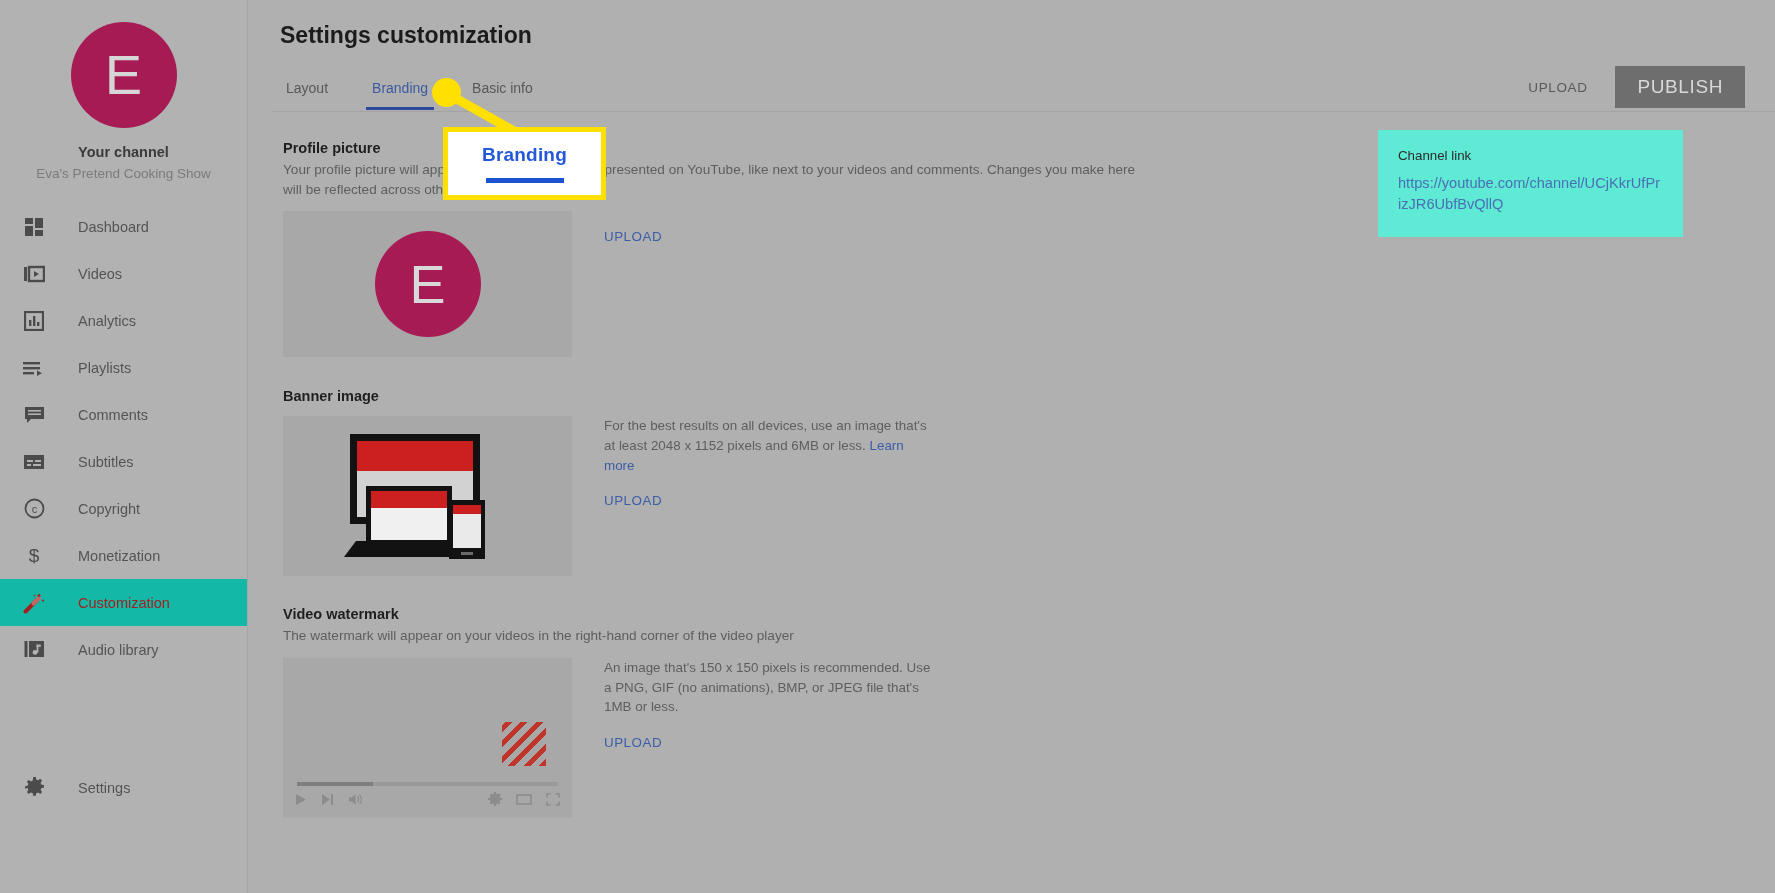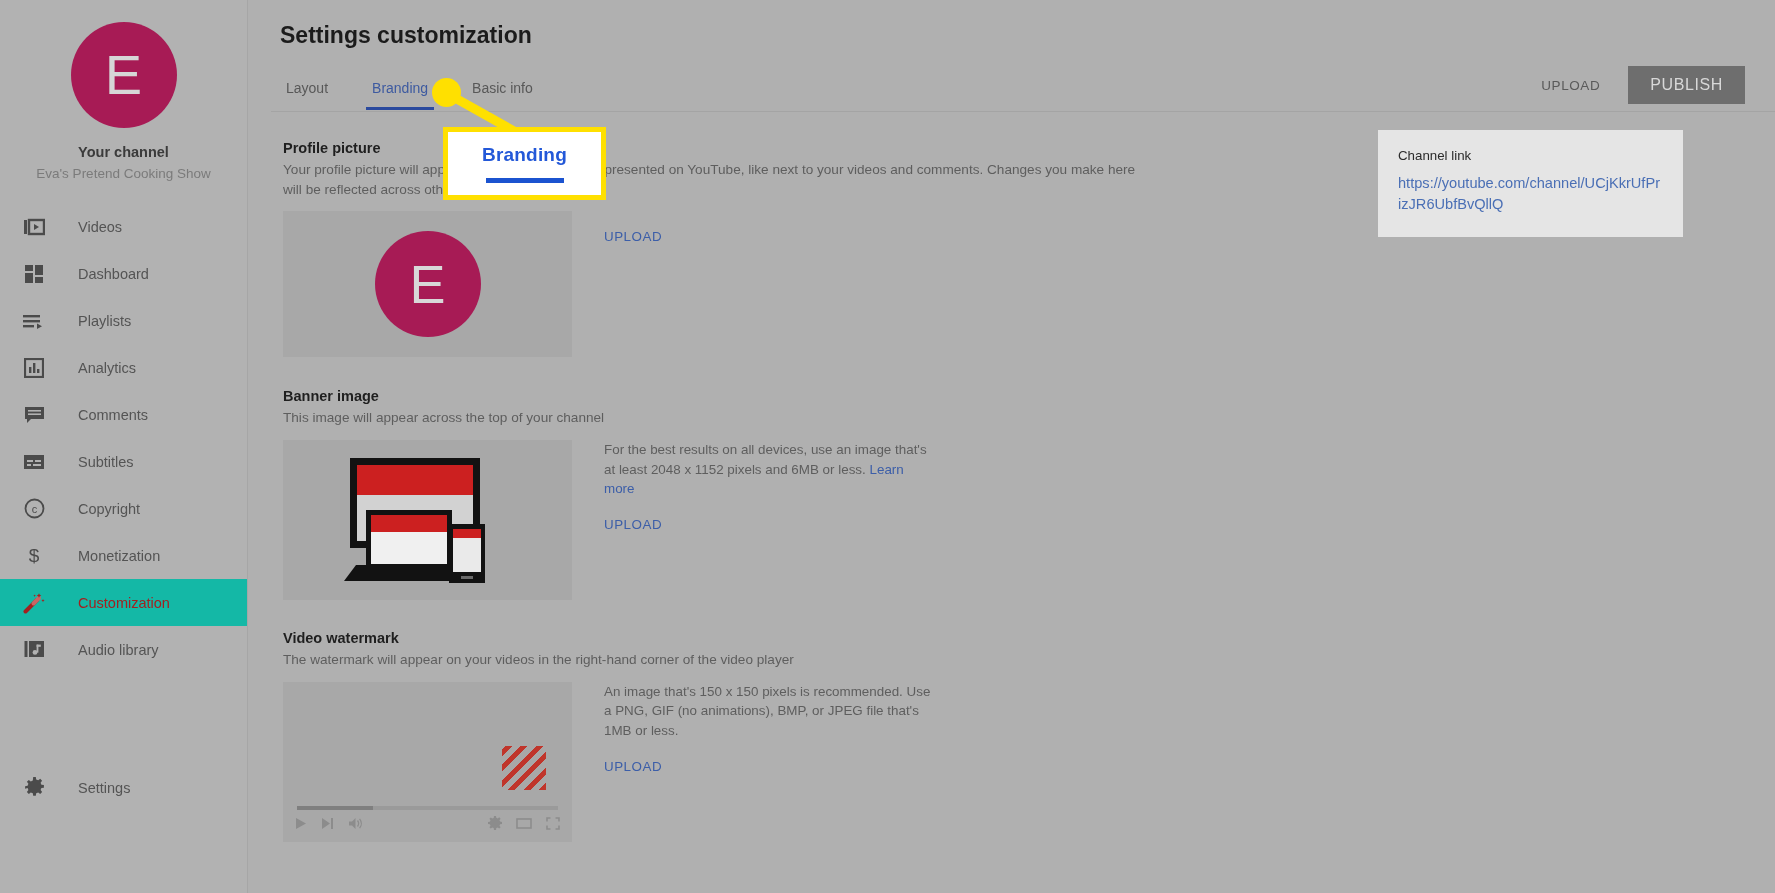--- a/index.html
+++ b/index.html
@@ -118,21 +118,21 @@
     font-size: 13.5px;
     letter-spacing: .6px;
     color: #5a5a5a;
     padding: 9px 14px;
     cursor: pointer;
     background: transparent;
     border: none;
     font-family: inherit;
   }
   .btn-publish {
-    font-size: 16px;
+    font-size: 19px;
     letter-spacing: .6px;
     color: #d8d8d8;
     background: #6e6e6e;
     padding: 10px 22px;
     border: none;
     cursor: pointer;
     font-family: inherit;
   }
   .tabs {
     position: absolute;
@@ -269,21 +269,21 @@
   }
   .wm-ctrls .grp-l { display:flex; align-items:center; gap:14px; }
   .wm-ctrls .grp-r { display:flex; align-items:center; gap:14px; margin-left:auto; }
 
   
   .link-card {
     position: absolute;
     left: 1130px;
     top: 17px;
     width: 305px;
-    background: #e5e5e5;
+    background: #5eead4;
     padding: 18px 20px 22px 20px;
   }
   .link-card .cl-title {
     font-size: 13.3px;
     color: #2b2b2b;
     margin-bottom: 10px;
   }
   .link-card .cl-url {
     font-size: 14.6px;
     color: #4a6fb5;
@@ -334,63 +334,63 @@
     <div class="channel-block">
       <div class="avatar">E</div>
       <div class="your-channel">Your channel</div>
       <div class="channel-name">Eva's Pretend Cooking Show</div>
     </div>
 
     <nav class="nav">
 
       <div class="nav-item">
         <span class="ic">
-          <svg width="22" height="20" viewBox="0 0 22 20">
-              <rect x="1" y="3" width="3" height="14" fill="#4b4b4b"></rect>
-              <rect x="6" y="3" width="15" height="14" fill="none" stroke="#4b4b4b" stroke-width="2.4"></rect>
-              <polygon points="11,7 16,10 11,13" fill="#4b4b4b"></polygon>
-            </svg>
-        </span>
-        <span class="lbl">Videos</span>
-      </div>
-
-      <div class="nav-item">
-        <span class="ic">
           <svg width="20" height="20" viewBox="0 0 20 20">
               <rect x="1" y="1" width="8" height="6" fill="#4b4b4b"></rect>
               <rect x="11" y="1" width="8" height="10" fill="#4b4b4b"></rect>
               <rect x="1" y="9" width="8" height="10" fill="#4b4b4b"></rect>
               <rect x="11" y="13" width="8" height="6" fill="#4b4b4b"></rect>
             </svg>
         </span>
         <span class="lbl">Dashboard</span>
       </div>
 
       <div class="nav-item">
         <span class="ic">
+          <svg width="22" height="20" viewBox="0 0 22 20">
+              <rect x="1" y="3" width="3" height="14" fill="#4b4b4b"></rect>
+              <rect x="6" y="3" width="15" height="14" fill="none" stroke="#4b4b4b" stroke-width="2.4"></rect>
+              <polygon points="11,7 16,10 11,13" fill="#4b4b4b"></polygon>
+            </svg>
+        </span>
+        <span class="lbl">Videos</span>
+      </div>
+
+      <div class="nav-item">
+        <span class="ic">
+          <svg width="20" height="20" viewBox="0 0 20 20">
+              <rect x="1" y="1" width="18" height="18" fill="none" stroke="#4b4b4b" stroke-width="2.2"></rect>
+              <rect x="5" y="9" width="2.4" height="6" fill="#4b4b4b"></rect>
+              <rect x="9" y="5" width="2.4" height="10" fill="#4b4b4b"></rect>
+              <rect x="13" y="11" width="2.4" height="4" fill="#4b4b4b"></rect>
+            </svg>
+        </span>
+        <span class="lbl">Analytics</span>
+      </div>
+
+      <div class="nav-item">
+        <span class="ic">
           <svg width="22" height="18" viewBox="0 0 22 18">
               <rect x="0" y="3" width="17" height="2.4" fill="#4b4b4b"></rect>
               <rect x="0" y="8" width="17" height="2.4" fill="#4b4b4b"></rect>
               <rect x="0" y="13" width="11" height="2.4" fill="#4b4b4b"></rect>
               <polygon points="14,11.5 19,14.2 14,16.9" fill="#4b4b4b"></polygon>
             </svg>
         </span>
         <span class="lbl">Playlists</span>
-      </div>
-
-      <div class="nav-item">
-        <span class="ic">
-          <svg width="20" height="20" viewBox="0 0 20 20">
-              <rect x="1" y="1" width="18" height="18" fill="none" stroke="#4b4b4b" stroke-width="2.2"></rect>
-              <rect x="5" y="9" width="2.4" height="6" fill="#4b4b4b"></rect>
-              <rect x="9" y="5" width="2.4" height="10" fill="#4b4b4b"></rect>
-              <rect x="13" y="11" width="2.4" height="4" fill="#4b4b4b"></rect>
-            </svg>
-        </span>
-        <span class="lbl">Analytics</span>
       </div>
 
       <div class="nav-item">
         <span class="ic">
           <svg width="21" height="20" viewBox="0 0 21 20">
               <path d="M1 2h19v12H7l-4 4v-4H1z" fill="#4b4b4b"></path>
               <rect x="4" y="5" width="13" height="1.6" fill="#b2b2b2"></rect>
               <rect x="4" y="8.4" width="13" height="1.6" fill="#b2b2b2"></rect>
             </svg>
         </span>
@@ -494,21 +494,20 @@
             <div class="pp-circle">E</div>
           </div>
           <div class="right-col">
             <div class="upload">UPLOAD</div>
           </div>
         </div>
       </section>
 
       <section class="section" style="margin-top:31px;">
         <div class="sec-title">Banner image</div>
-        <div class="sec-desc">This image will appear across the top of your channel</div>
         <div class="two-col">
           <div class="preview tall">
             <span class="devices">
               <svg width="172" height="130" viewBox="0 0 172 130">
 
                 <rect x="8" y="5" width="130" height="90" fill="#121212"></rect>
                 <rect x="15" y="12" width="116" height="30" fill="#cc2020"></rect>
                 <rect x="15" y="42" width="116" height="46" fill="#d2d2d2"></rect>
 
                 <rect x="24" y="57" width="86" height="64" fill="#121212"></rect>

